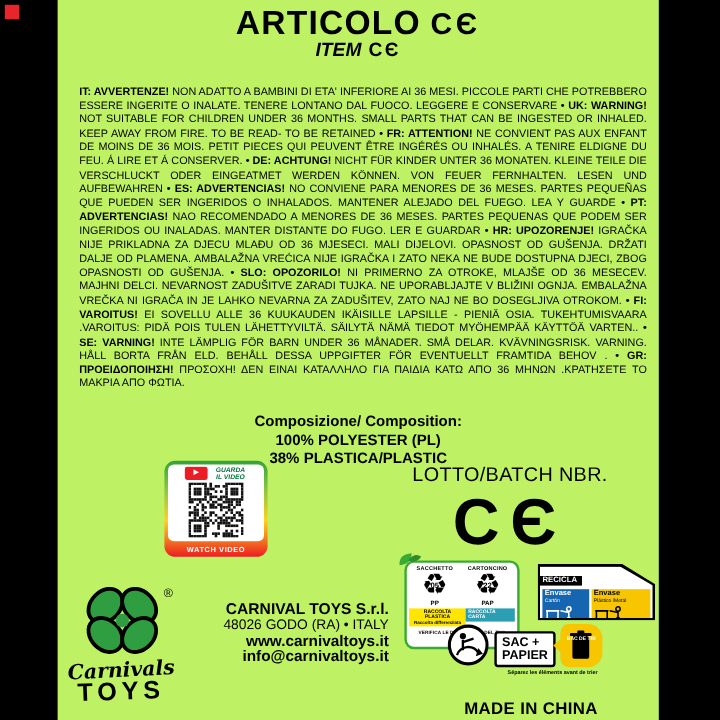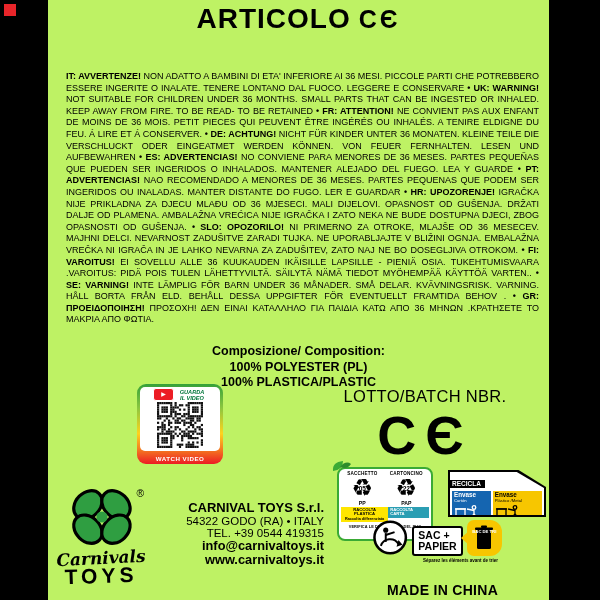--- a/index.html
+++ b/index.html
@@ -109,29 +109,32 @@
 
 <div class="page">
   <div class="strip left"></div>
   <div class="strip right"></div>
   <div class="red-mark"></div>
 
   <div class="header">
     <div class="title-row">
       <span>ARTICOLO</span><span class="ce">CЄ</span>
     </div>
+    <div class="subtitle-row">
+      <span>ITEM</span><span class="ce">CЄ</span>
+    </div>
   </div>
 
   <p class="warnings"><b>IT: AVVERTENZE!</b> NON ADATTO A BAMBINI DI ETA' INFERIORE AI 36 MESI. PICCOLE PARTI CHE POTREBBERO ESSERE INGERITE O INALATE. TENERE LONTANO DAL FUOCO. LEGGERE E CONSERVARE<b> • </b><b>UK: WARNING!</b> NOT SUITABLE FOR CHILDREN UNDER 36 MONTHS. SMALL PARTS THAT CAN BE INGESTED OR INHALED. KEEP AWAY FROM FIRE. TO BE READ- TO BE RETAINED<b> • </b><b>FR: ATTENTION!</b> NE CONVIENT PAS AUX ENFANT DE MOINS DE 36 MOIS. PETIT PIECES QUI PEUVENT ÊTRE INGÉRÉS OU INHALÉS. A TENIRE ELDIGNE DU FEU. Á LIRE ET Á CONSERVER.<b> • </b><b>DE: ACHTUNG!</b> NICHT FÜR KINDER UNTER 36 MONATEN. KLEINE TEILE DIE VERSCHLUCKT ODER EINGEATMET WERDEN KÖNNEN. VON FEUER FERNHALTEN. LESEN UND AUFBEWAHREN<b> • </b><b>ES: ADVERTENCIAS!</b> NO CONVIENE PARA MENORES DE 36 MESES. PARTES PEQUEÑAS QUE PUEDEN SER INGERIDOS O INHALADOS. MANTENER ALEJADO DEL FUEGO. LEA Y GUARDE<b> • </b><b>PT: ADVERTENCIAS!</b> NAO RECOMENDADO A MENORES DE 36 MESES. PARTES PEQUENAS QUE PODEM SER INGERIDOS OU INALADAS. MANTER DISTANTE DO FUGO. LER E GUARDAR<b> • </b><b>HR: UPOZORENJE!</b> IGRAČKA NIJE PRIKLADNA ZA DJECU MLAĐU OD 36 MJESECI. MALI DIJELOVI. OPASNOST OD GUŠENJA. DRŽATI DALJE OD PLAMENA. AMBALAŽNA VREĆICA NIJE IGRAČKA I ZATO NEKA NE BUDE DOSTUPNA DJECI, ZBOG OPASNOSTI OD GUŠENJA.<b> • </b><b>SLO: OPOZORILO!</b> NI PRIMERNO ZA OTROKE, MLAJŠE OD 36 MESECEV. MAJHNI DELCI. NEVARNOST ZADUŠITVE ZARADI TUJKA. NE UPORABLJAJTE V BLIŽINI OGNJA. EMBALAŽNA VREČKA NI IGRAČA IN JE LAHKO NEVARNA ZA ZADUŠITEV, ZATO NAJ NE BO DOSEGLJIVA OTROKOM.<b> • </b><b>FI: VAROITUS!</b> EI SOVELLU ALLE 36 KUUKAUDEN IKÄISILLE LAPSILLE - PIENIÄ OSIA. TUKEHTUMISVAARA .VAROITUS: PIDÄ POIS TULEN LÄHETTYVILTÄ. SÄILYTÄ NÄMÄ TIEDOT MYÖHEMPÄÄ KÄYTTÖÄ VARTEN..<b> • </b><b>SE: VARNING!</b> INTE LÄMPLIG FÖR BARN UNDER 36 MÅNADER. SMÅ DELAR. KVÄVNINGSRISK. VARNING. HÅLL BORTA FRÅN ELD. BEHÅLL DESSA UPPGIFTER FÖR EVENTUELLT FRAMTIDA BEHOV .<b> • </b><b>GR: ΠΡΟΕΙΔΟΠΟΙΗΣΗ!</b> ΠΡΟΣΟΧΗ! ΔΕΝ ΕΙΝΑΙ ΚΑΤΑΛΛΗΛΟ ΓΙΑ ΠΑΙΔΙΑ ΚΑΤΩ ΑΠΟ 36 ΜΗΝΩΝ .ΚΡΑΤΗΣΕΤΕ ΤΟ ΜΑΚΡΙΑ ΑΠΟ ΦΩΤΙΑ.</p>
 
   <div class="composition">
     <div>Composizione/ Composition:</div>
     <div>
         <div>100% POLYESTER (PL)</div>
-        <div>100% PLASTICA/PLASTIC</div>
+        <div>38% PLASTICA/PLASTIC</div>
       </div>
   </div>
 
   <div class="qr-badge">
     <div class="qr-inner">
       <div class="qr-top">
         <span class="play-btn">▶</span>
         <span class="qr-top-label">GUARDA IL VIDEO</span>
       </div>
       <svg class="qr-svg" viewBox="0 0 42 42" fill="#111">
@@ -495,19 +498,18 @@
       <circle cx="51" cy="31" r="6" fill="#2f9e41"></circle>
       <text x="88" y="10" font-size="11" font-family="Liberation Sans, sans-serif" fill="#000">®</text>
     </svg>
     <div class="logo-script">Carnivals</div>
     <div class="logo-word">TOYS</div>
   </div>
 
   <div class="company">
     <div class="company-name">CARNIVAL TOYS S.r.l.</div>
     <div>
-        <div class="company-line">54322 GODO (RA) • ITALY</div>
-        <div class="company-line">TEL. +39 0544 419315</div>
+        <div class="company-line">48026 GODO (RA) • ITALY</div>
+        <div class="company-bold">www.carnivaltoys.it</div>
         <div class="company-bold">info@carnivaltoys.it</div>
-        <div class="company-bold">www.carnivaltoys.it</div>
       </div>
   </div>
 </div>
 
 </body></html>

